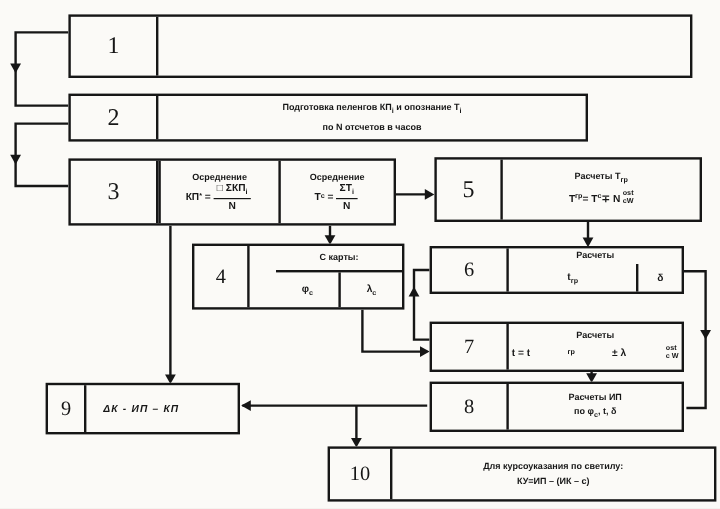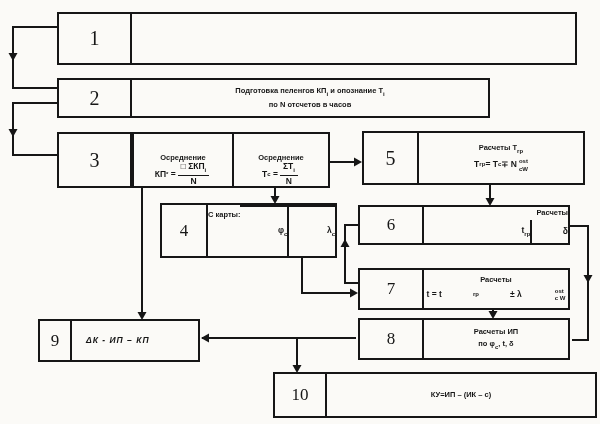--- a/index.html
+++ b/index.html
@@ -17,21 +17,21 @@
   .small{font-size:7.5px;font-weight:bold;line-height:1.6;}
   .formula{font-size:8.5px;font-weight:bold;line-height:1.2;display:flex;align-items:center;}
   .head{font-size:7.5px;font-weight:bold;line-height:1.1;}
   sub,sup{font-size:6px;font-weight:bold;}
   .frac{display:inline-flex;flex-direction:column;align-items:center;margin:0 2px;vertical-align:middle;}
   .fnum{border-bottom:1.5px solid #161616;padding:0 3px 1px 3px;line-height:1.1;}
   .fden{padding-top:1px;line-height:1.1;}
   .stack{display:inline-flex;flex-direction:column;align-items:flex-start;font-size:6px;
          font-weight:bold;line-height:1.25;margin-left:2px;transform:translateY(0.5px);}
   .cols{display:flex;flex:1 1 auto;align-items:stretch;width:100%;}
-  .cell{display:flex;align-items:center;justify-content:flex-end;flex:1 1 auto;}
+  .cell{display:flex;align-items:center;justify-content:center;flex:1 1 auto;}
   .vline{border-left:2px solid #161616;}
   .hline{border-top:2px solid #161616;}
 </style>
 </head>
 <body>
 
 <div id="stage">
 
   <svg class="wires" width="600" height="424" viewBox="0 0 600 424">
     <g stroke="#161616" stroke-width="2" fill="none">
@@ -95,21 +95,21 @@
         <span class="frac">
           <span class="fnum"><span>ΣТ</span><sub>i</sub></span>
           <span class="fden">N</span>
         </span>
       </span>
     </div>
   </div>
 
   <div class="box" style="left:160px;top:203px;width:177px;height:55px;">
     <div class="num sm" style="width:44px;">4</div>
-    <div style="flex:1;display:flex;flex-direction:row;">
+    <div style="flex:1;display:flex;flex-direction:column;margin-left:22px;">
       <div class="cell" style="height:20px;flex:0 0 auto;">
         <span class="head">С карты:</span>
       </div>
       <div class="cols hline">
         <div class="cell formula">
           <span><span>φ</span><sub>с</sub></span>
         </div>
         <div class="cell vline formula">
           <span><span>λ</span><sub>с</sub></span>
         </div>
@@ -179,17 +179,18 @@
   <div class="box" style="left:38px;top:319px;width:162px;height:43px;">
     <div class="num sm" style="width:30px;">9</div>
     <div class="content formula" style="align-items:flex-start;padding-left:14px;letter-spacing:1px;font-style:italic;">
       <span>ΔК - ИП – КП</span>
     </div>
   </div>
 
   <div class="box" style="left:273px;top:372px;width:324px;height:46px;">
     <div class="num sm" style="width:50px;">10</div>
     <div class="content small">
+      <span>Для курсоуказания по светилу:</span>
       <span>КУ=ИП – (ИК – с)</span>
     </div>
   </div>
 
 </div>
 
 </body></html>

